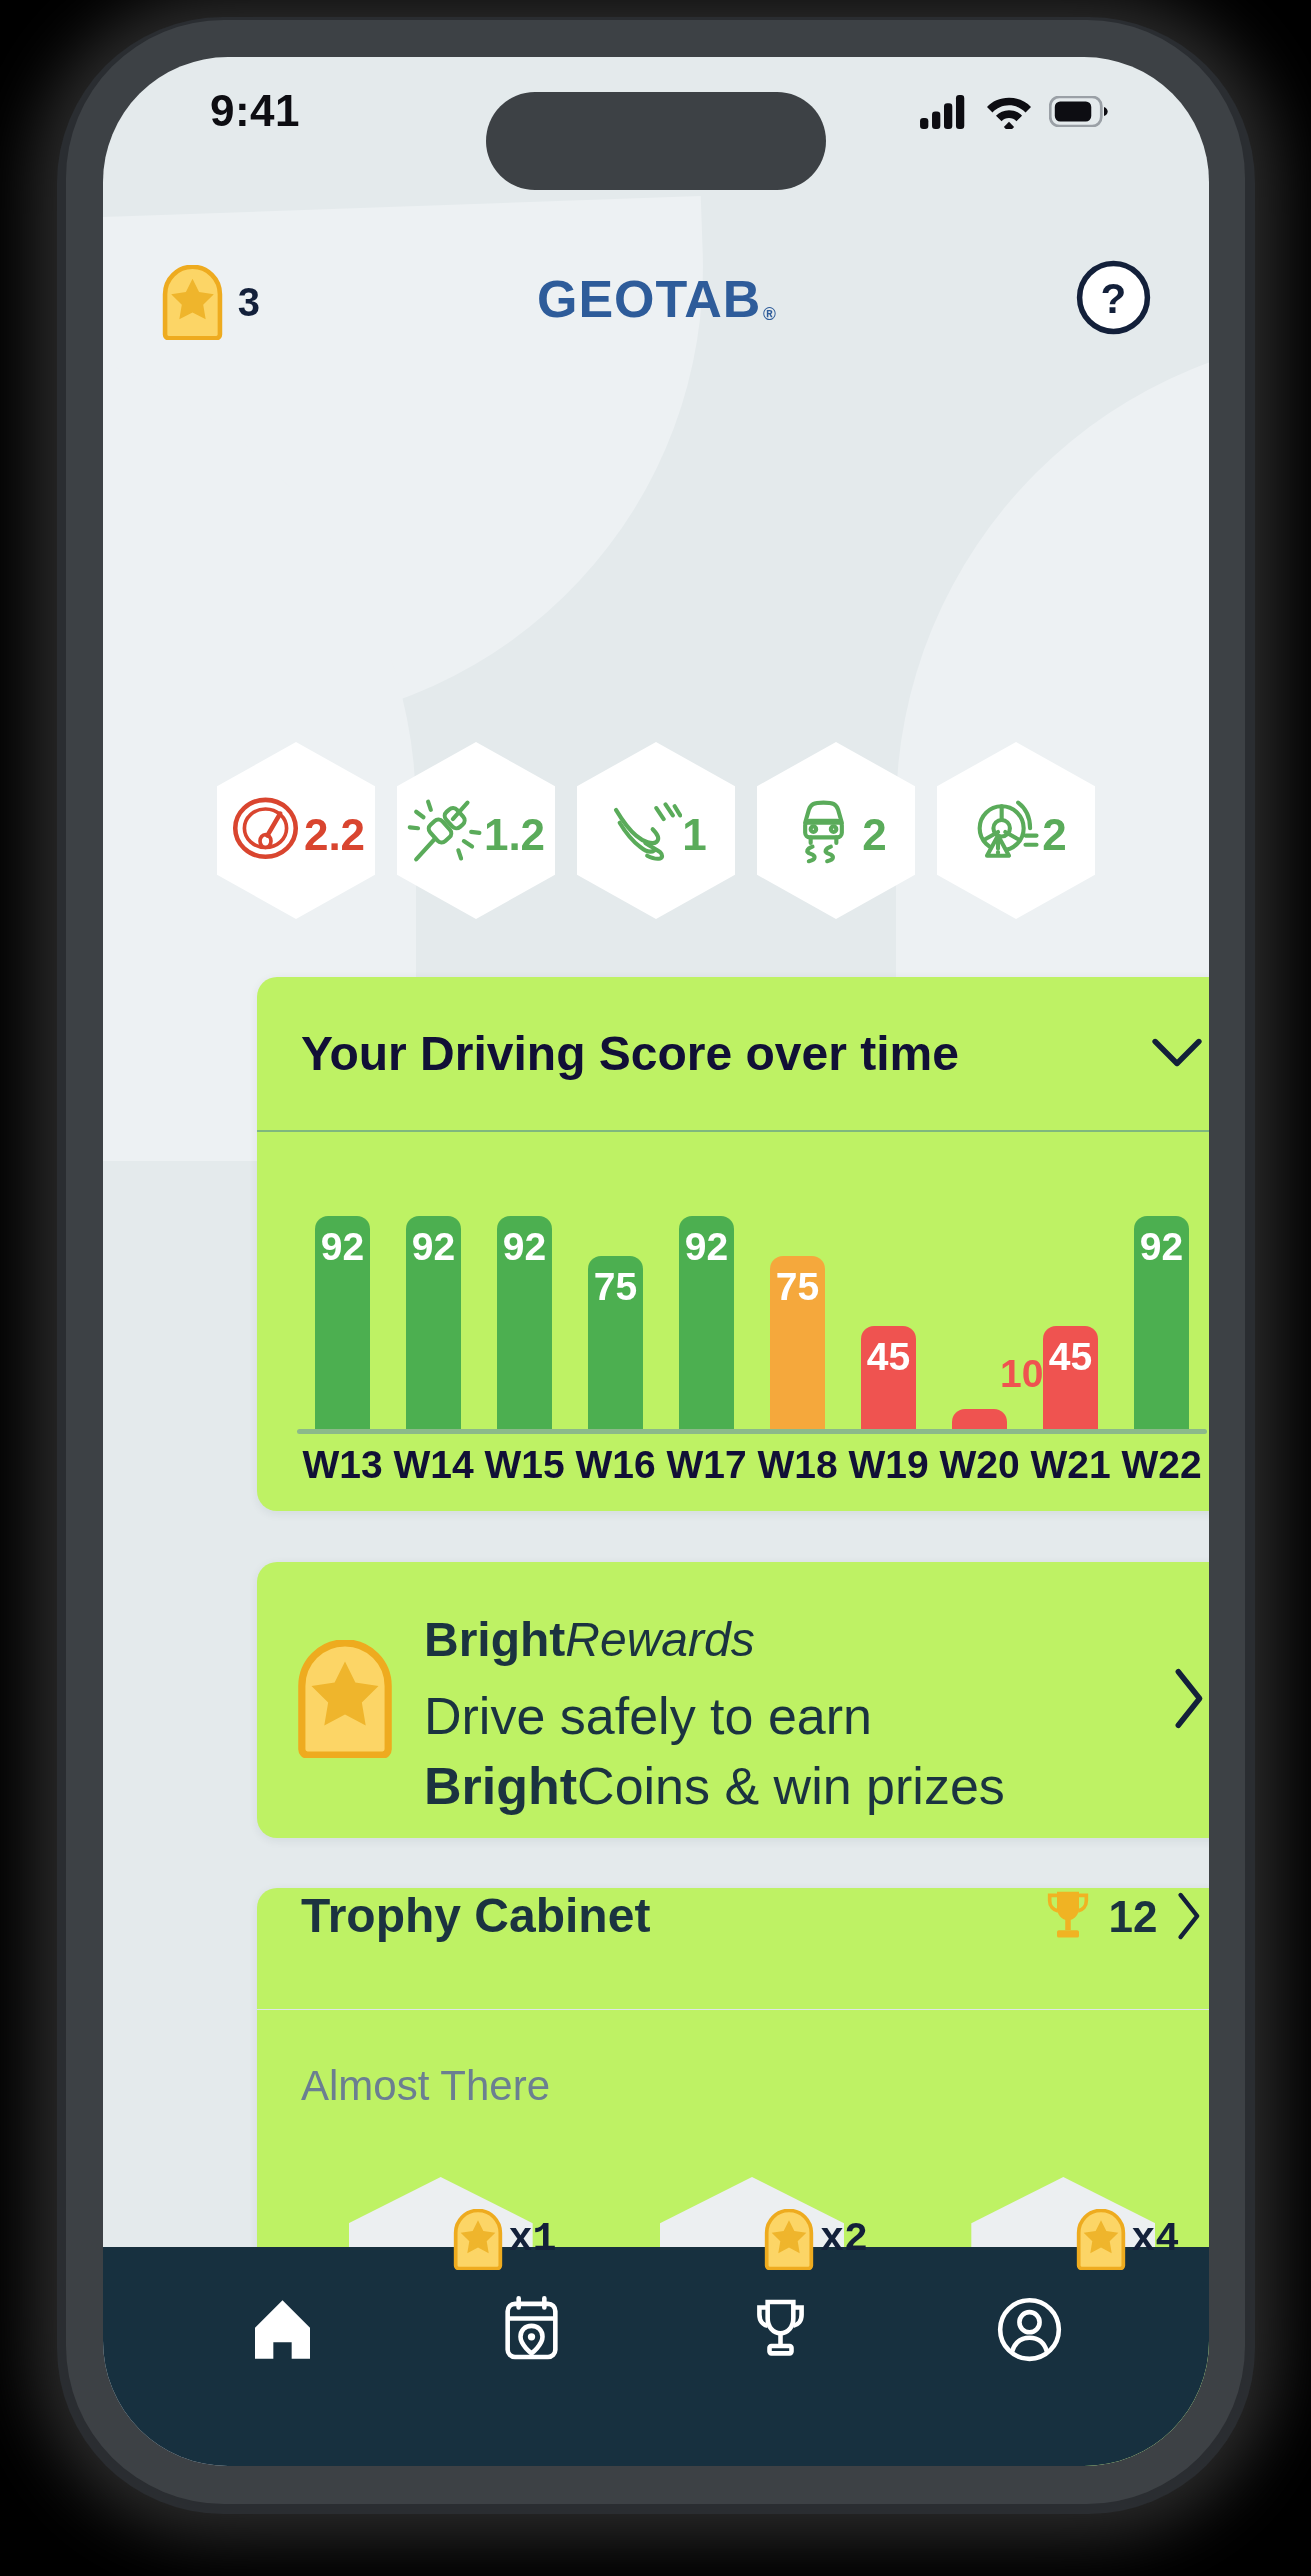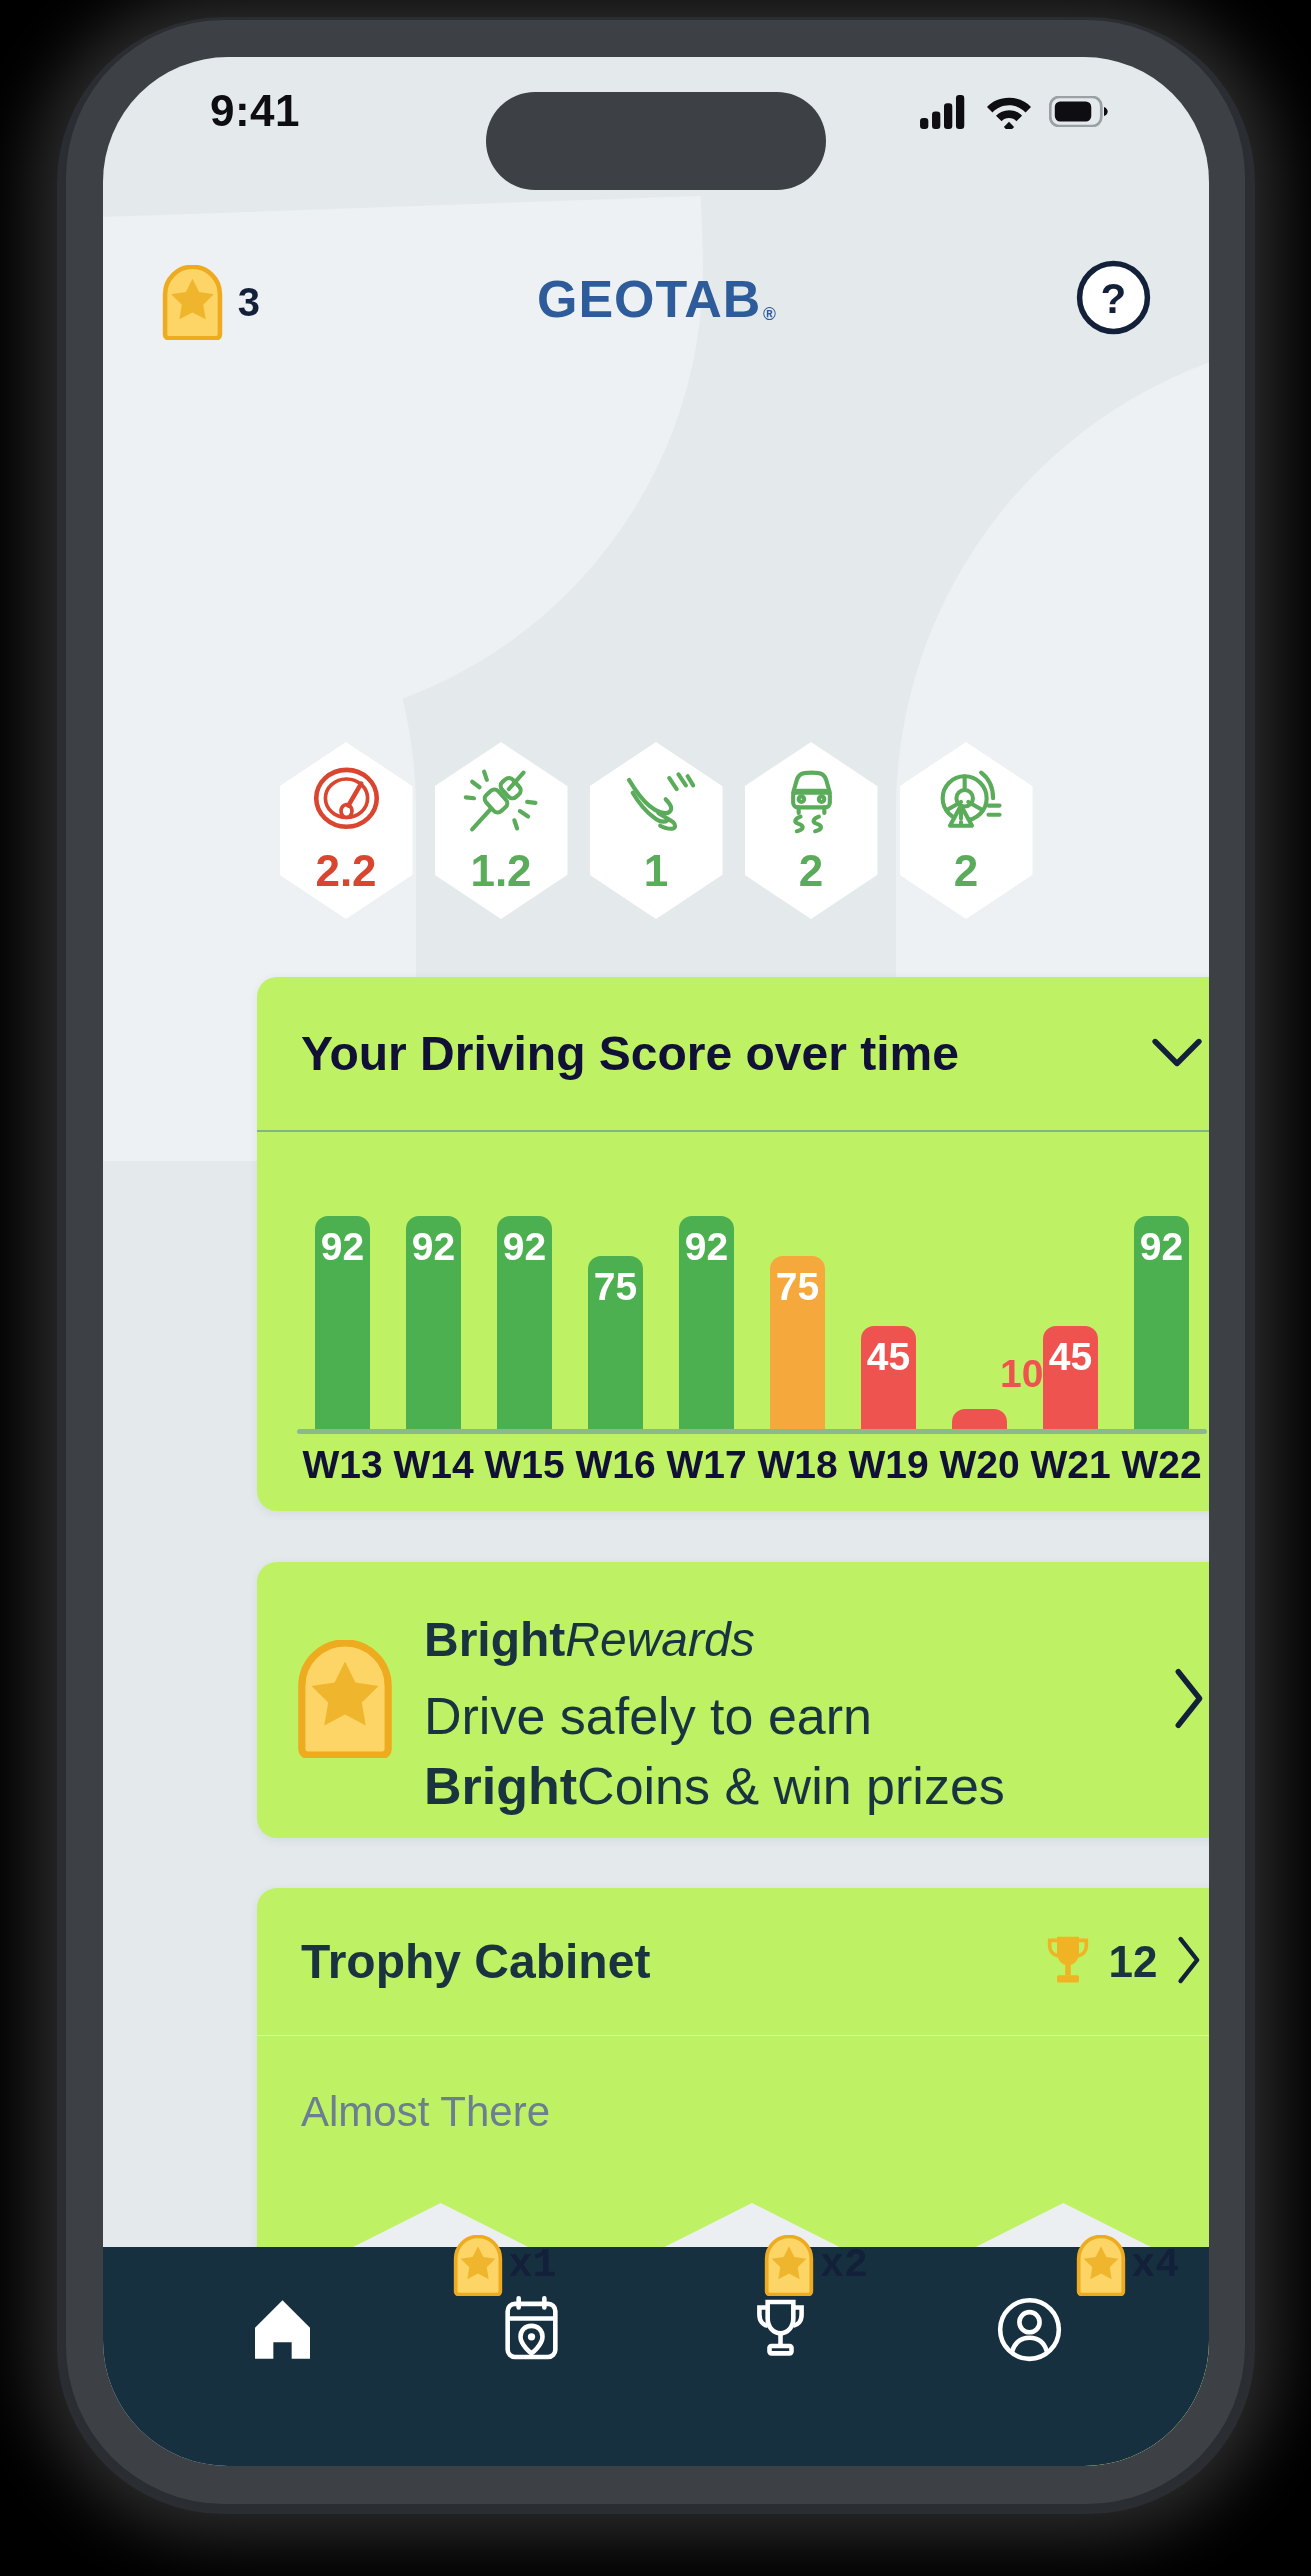--- a/index.html
+++ b/index.html
@@ -93,22 +93,22 @@
     position:absolute; left:0; right:0; top:282px; text-align:center;
     color:#fff; font-size:39px; font-weight:600;
   }
 
   
   #metrics {
     position:absolute; left:0; top:685px; width:100%;
     display:flex; justify-content:center; gap:22px;
   }
   .metric-hex {
-    width:133px; height:177px; position:relative;
-    display:flex; flex-direction:column; align-items:center; justify-content:center;
+    width:158px; height:177px; position:relative;
+    display:flex; align-items:center; justify-content:center;
     cursor:pointer;
   }
   .metric-hex .hexbg {
     position:absolute; inset:0; background:#fff;
     clip-path:polygon(50% 0%, 100% 25%, 100% 75%, 50% 100%, 0% 75%, 0% 25%);
   }
   .metric-hex .icon { position:relative; z-index:2; height:72px; display:flex; align-items:center; }
   .metric-hex .val  { position:relative; z-index:2; font-size:44px; font-weight:700; margin-top:9.2px; }
 
   
@@ -147,21 +147,21 @@
   #rewards-text { flex:1; padding-left:31px; }
   #rewards-title { font-size:48px; color:#1b3340; line-height:1.2; margin-bottom:13px;margin-top:32px; }
   #rewards-title .b { font-weight:700; }
   #rewards-title .i { font-style:italic; font-weight:400; }
   #rewards-sub { font-size:52px; color:#1b3340; line-height:1.35; }
   #rewards-sub .b { font-weight:700; }
 
   
   #trophy-card { top:1831px; height:578px; border-radius:20px 20px 0 0; overflow:hidden; }
   #trophy-head {
-    height:148px; display:flex; align-items:center; justify-content:space-between;
+    height:122px; display:flex; align-items:flex-start; justify-content:space-between;
     padding:0 44px; border-bottom:1.8px solid #dfe5ea; cursor:pointer;
   }
   #trophy-title { font-size:48px; font-weight:700; color:#1b3340; }
   #trophy-right { display:flex; align-items:center; gap:16.6px; }
   #trophy-count { font-size:44px; font-weight:700; color:#1b3340; }
   #almost-title { padding:52px 0 0 44px; font-size:42px; color:#6b7f91; }
   #almost-row { display:flex; padding:39px 28px 0 28px; }
   .almost-item { flex:1; position:relative; height:138px; display:flex; justify-content:center; }
   .almost-item .placeholder {
     position:absolute; left:50%; transform:translateX(-50%); bottom:0;

